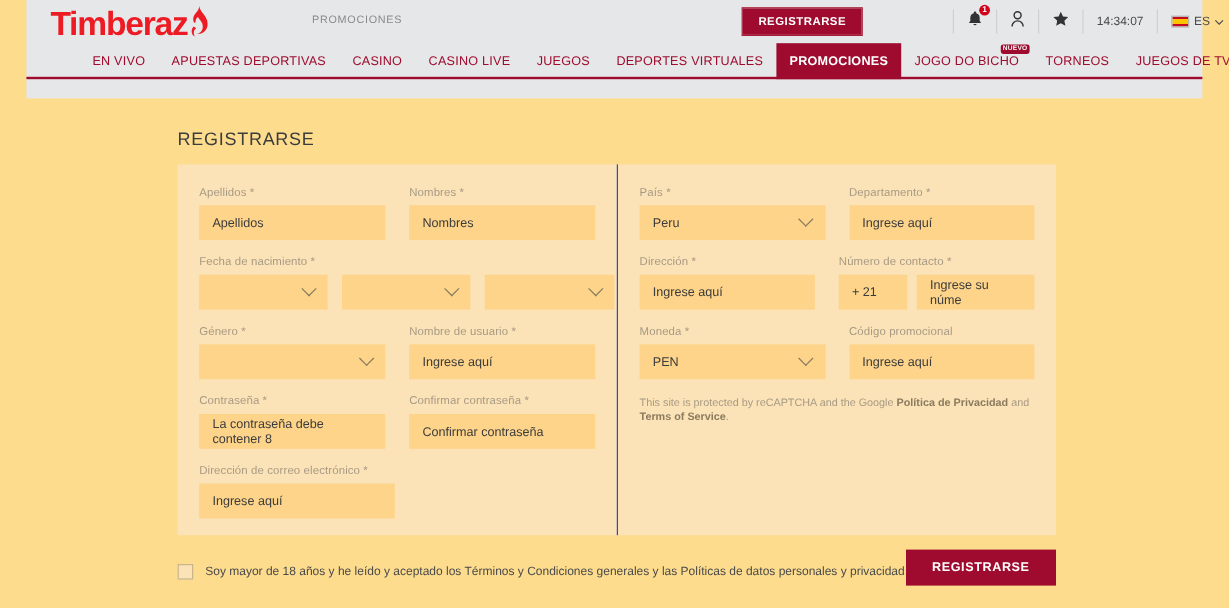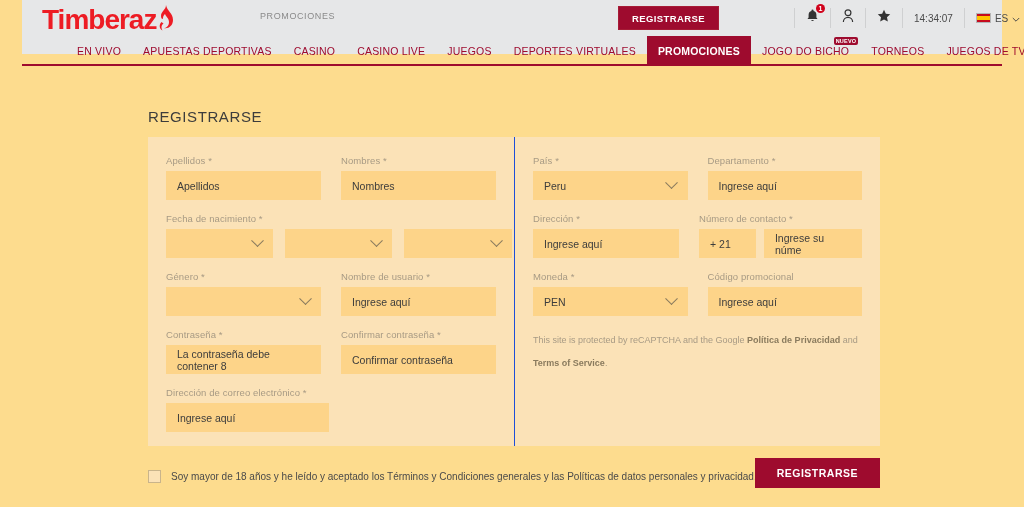--- a/index.html
+++ b/index.html
@@ -7,21 +7,21 @@
     width: 1024px; height: 507px;
     overflow: hidden;
     background: #FDDC8E;
     font-family: "Liberation Sans", sans-serif;
   }
 
   .page { position: relative; width: 1024px; height: 507px; background: #FDDC8E; }
 
   
   .header-band {
-    position: absolute; left: 22px; top: 0; width: 980px; height: 54px;
+    position: absolute; left: 22px; top: 0; width: 980px; height: 82px;
     background: #E6E7E8;
   }
   .header-top {
     position: relative; height: 36px;
   }
   .logo {
     position: absolute; left: 20px; top: 4px;
     font-size: 28px; font-weight: bold; color: #ED1C24;
     letter-spacing: -1px; line-height: 30px;
     font-family: "Liberation Sans", sans-serif;
@@ -159,21 +159,21 @@
   .dob-sel { width: 107px; }
   .dob-sel-3 { width: 108px; }
 
   
   .phone-group { display: flex; gap: 8px; }
   .phone-prefix { width: 62px; }
   .phone-number { width: 109px; }
 
   .recaptcha-note {
     margin-top: 4px;
-    font-size: 9px; color: #A79A84; line-height: 23px;
+    font-size: 9px; color: #A79A84; line-height: 12px;
     width: 330px;
   }
   .recaptcha-note b { color: #8A7B5E; font-weight: bold; }
 
   
   .bottom-bar {
     position: absolute; left: 148px; top: 380px; width: 732px; height: 61px;
     display: flex; align-items: center;
   }
   .chk {

